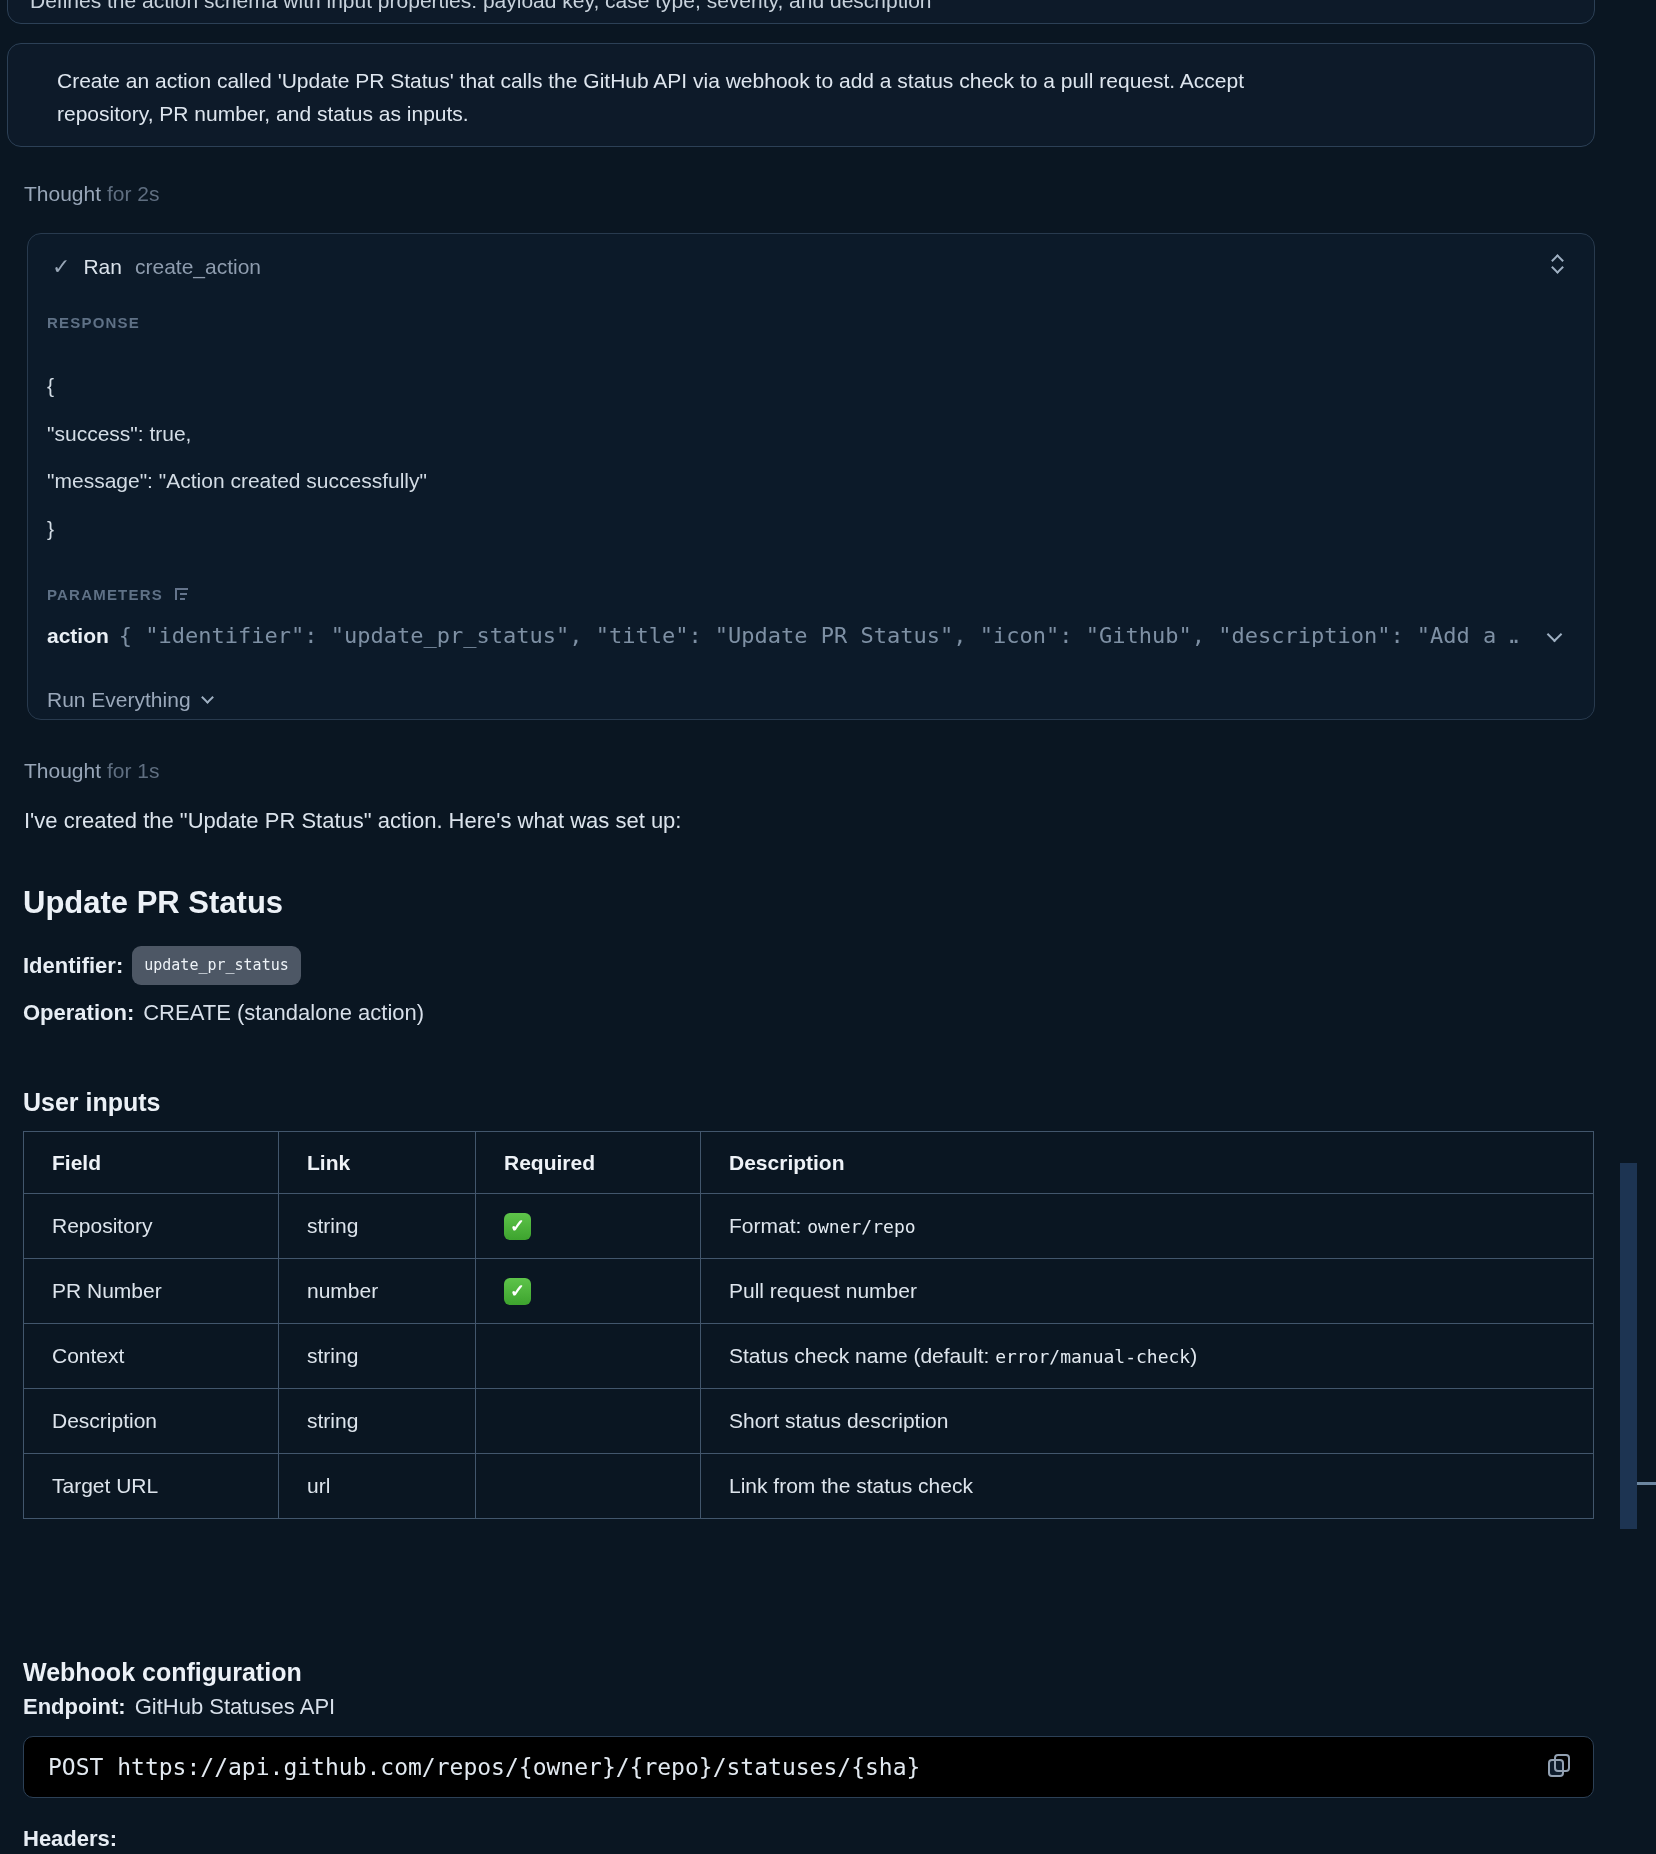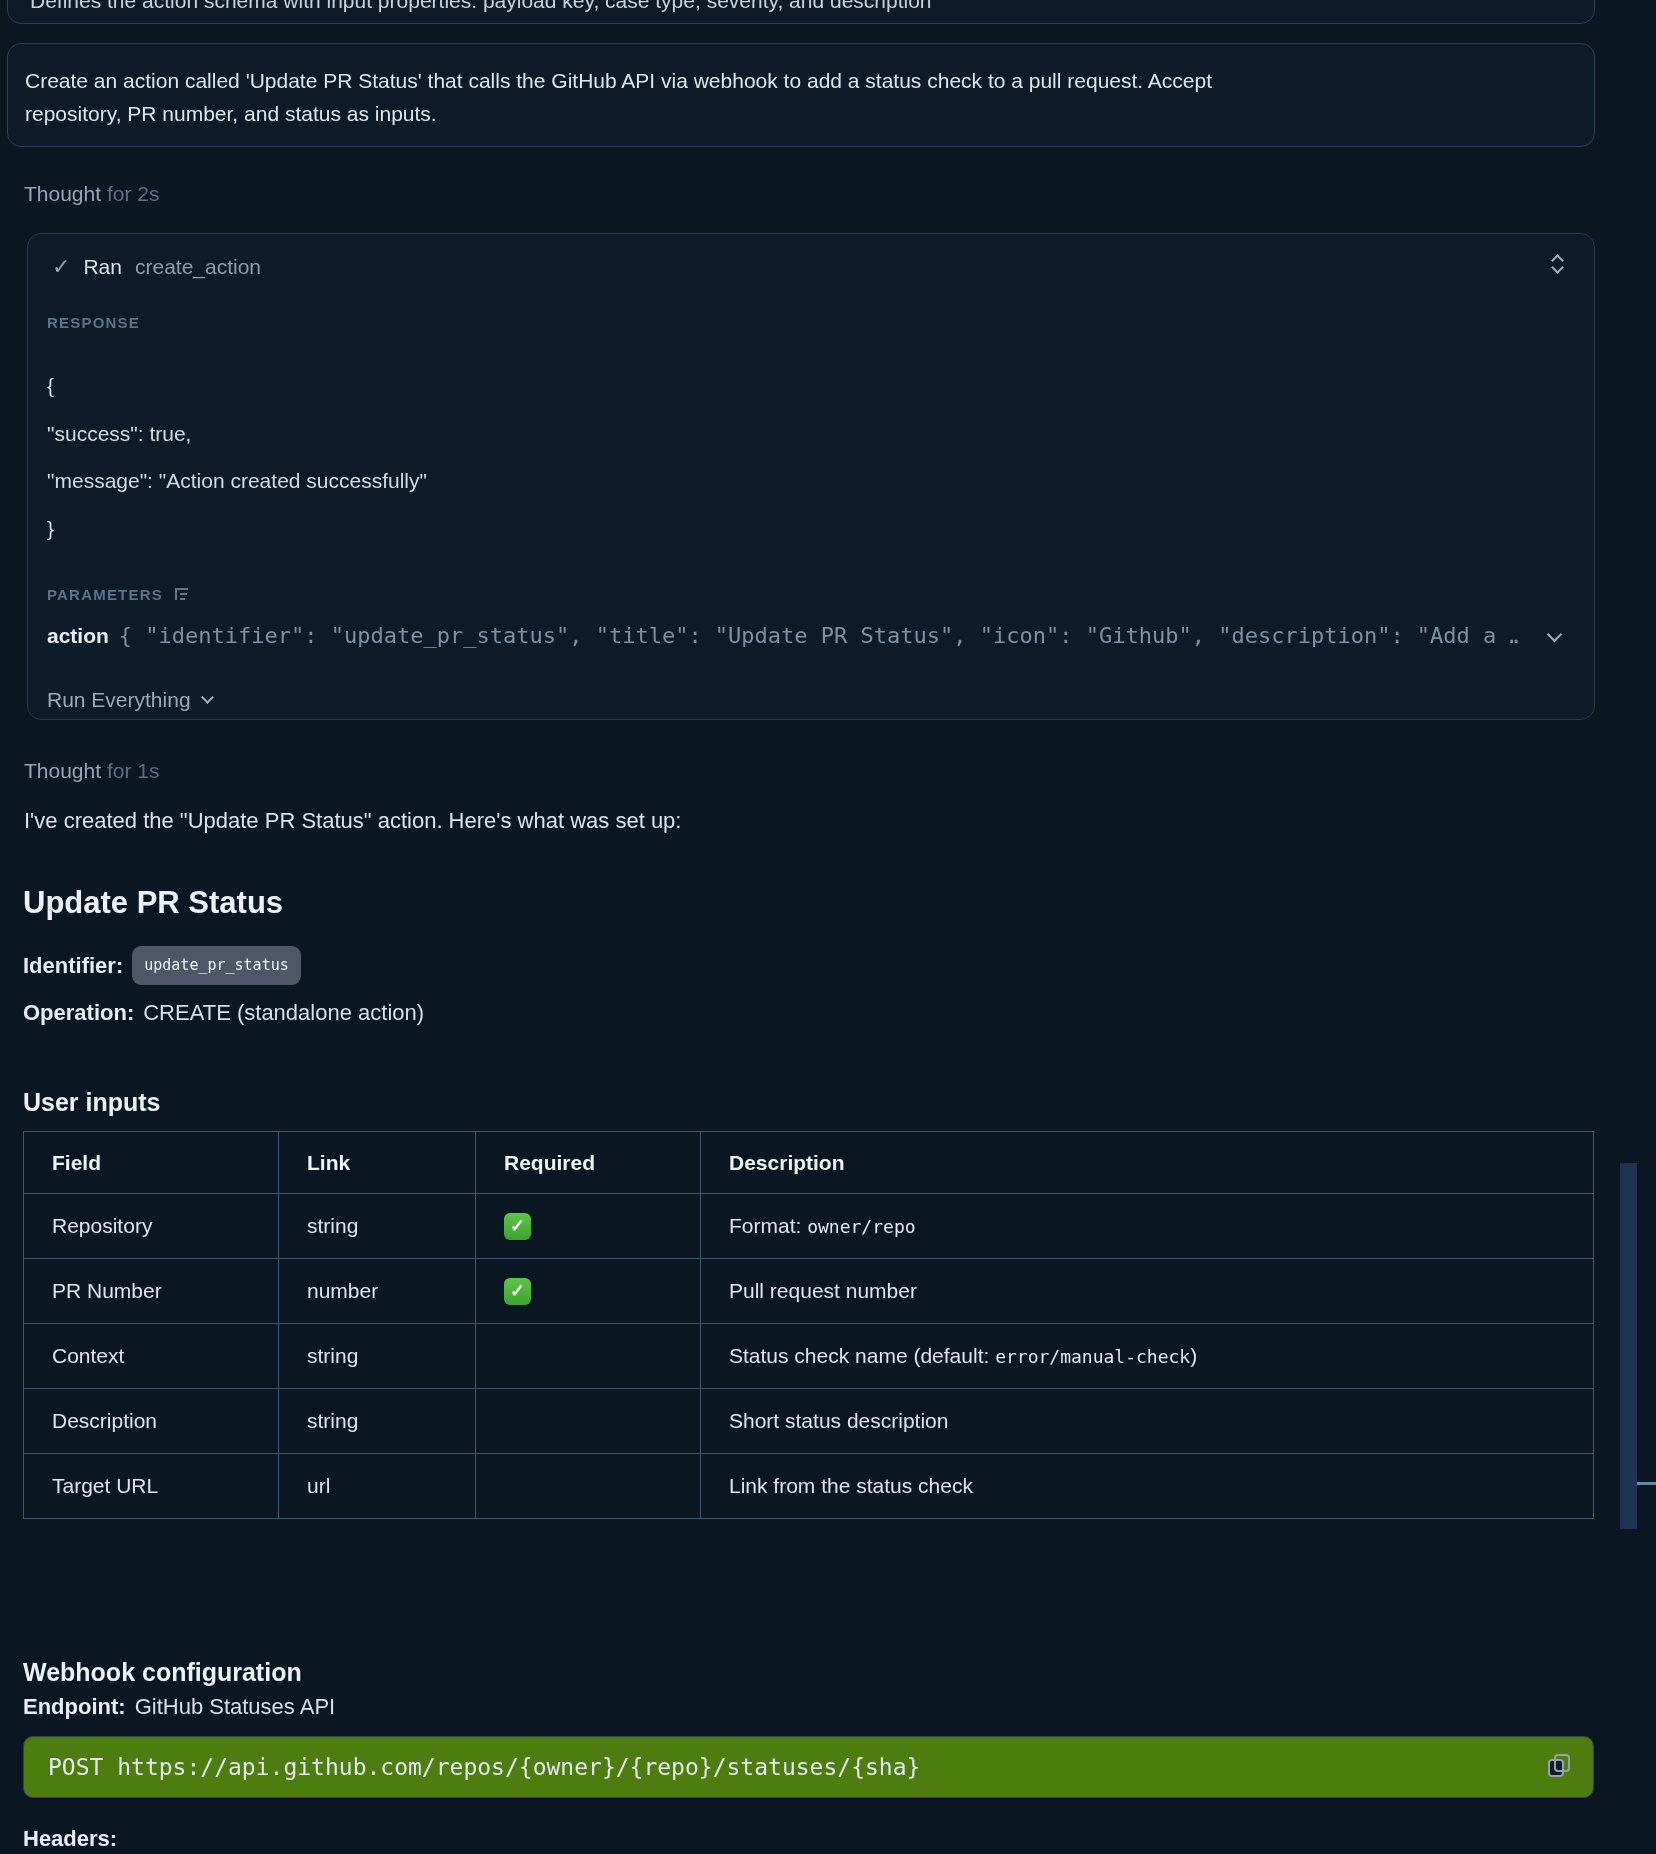--- a/index.html
+++ b/index.html
@@ -24,21 +24,21 @@
     font-size:21px; color:#c8d2dc; white-space:nowrap;
   }
 
   
   #user-msg {
     left:7px; top:43px; width:1588px; height:104px;
     border:1.5px solid #2c4056; border-radius:14px;
     background:#0d1a29; padding:20px 24px 0 17px;
     font-size:21px; line-height:33px; color:#dde5ee;
   }
-  #user-msg span { display:block; }
+  #user-msg span { display:block;margin-left:32px; }
 
   
   .thought { font-size:21px; line-height:28px; }
   .thought .t-label { color:#97a5b7; }
   .thought .t-dur { color:#5f6e80; }
   #thought-1 { left:24px; top:180px; }
   #thought-2 { left:24px; top:757px; }
 
   
   #panel {
@@ -113,21 +113,21 @@
   .dot {
     display:inline-block; width:26px; height:26px; border-radius:50%;
     vertical-align:-5px; margin:0 1px 0 9px;
     box-shadow:inset 0 -3px 4px rgba(0,0,0,.25), inset 0 2px 3px rgba(255,255,255,.35);
   }
 
   
   #endpoint-line { left:23px; top:1692px; }
   #code-block {
     left:23px; top:1736px; width:1571px; height:62px;
-    border:1.5px solid #2c4056; border-radius:10px; background:#4d7c0f;
+    border:1.5px solid #2c4056; border-radius:10px; background:#000000;
     display:flex; align-items:center; padding:0 60px 0 24px;
     font-family:"DejaVu Sans Mono", monospace; font-size:23px; color:#e2e9f0;
     white-space:nowrap;
   }
   #copy-btn { position:absolute; left:1548px; top:1754px; width:26px; height:26px; cursor:pointer; }
   #copy-btn .r1 { position:absolute; left:0; top:5px; width:16px; height:18px;
     border:2.2px solid #93a1b2; border-radius:4px; background:#0d1b2b; }
   #copy-btn .r2 { position:absolute; left:6px; top:0; width:16px; height:18px;
     border:2.2px solid #93a1b2; border-radius:4px; }
   #headers-line { left:23px; top:1824px; font-size:22px; line-height:30px; }

